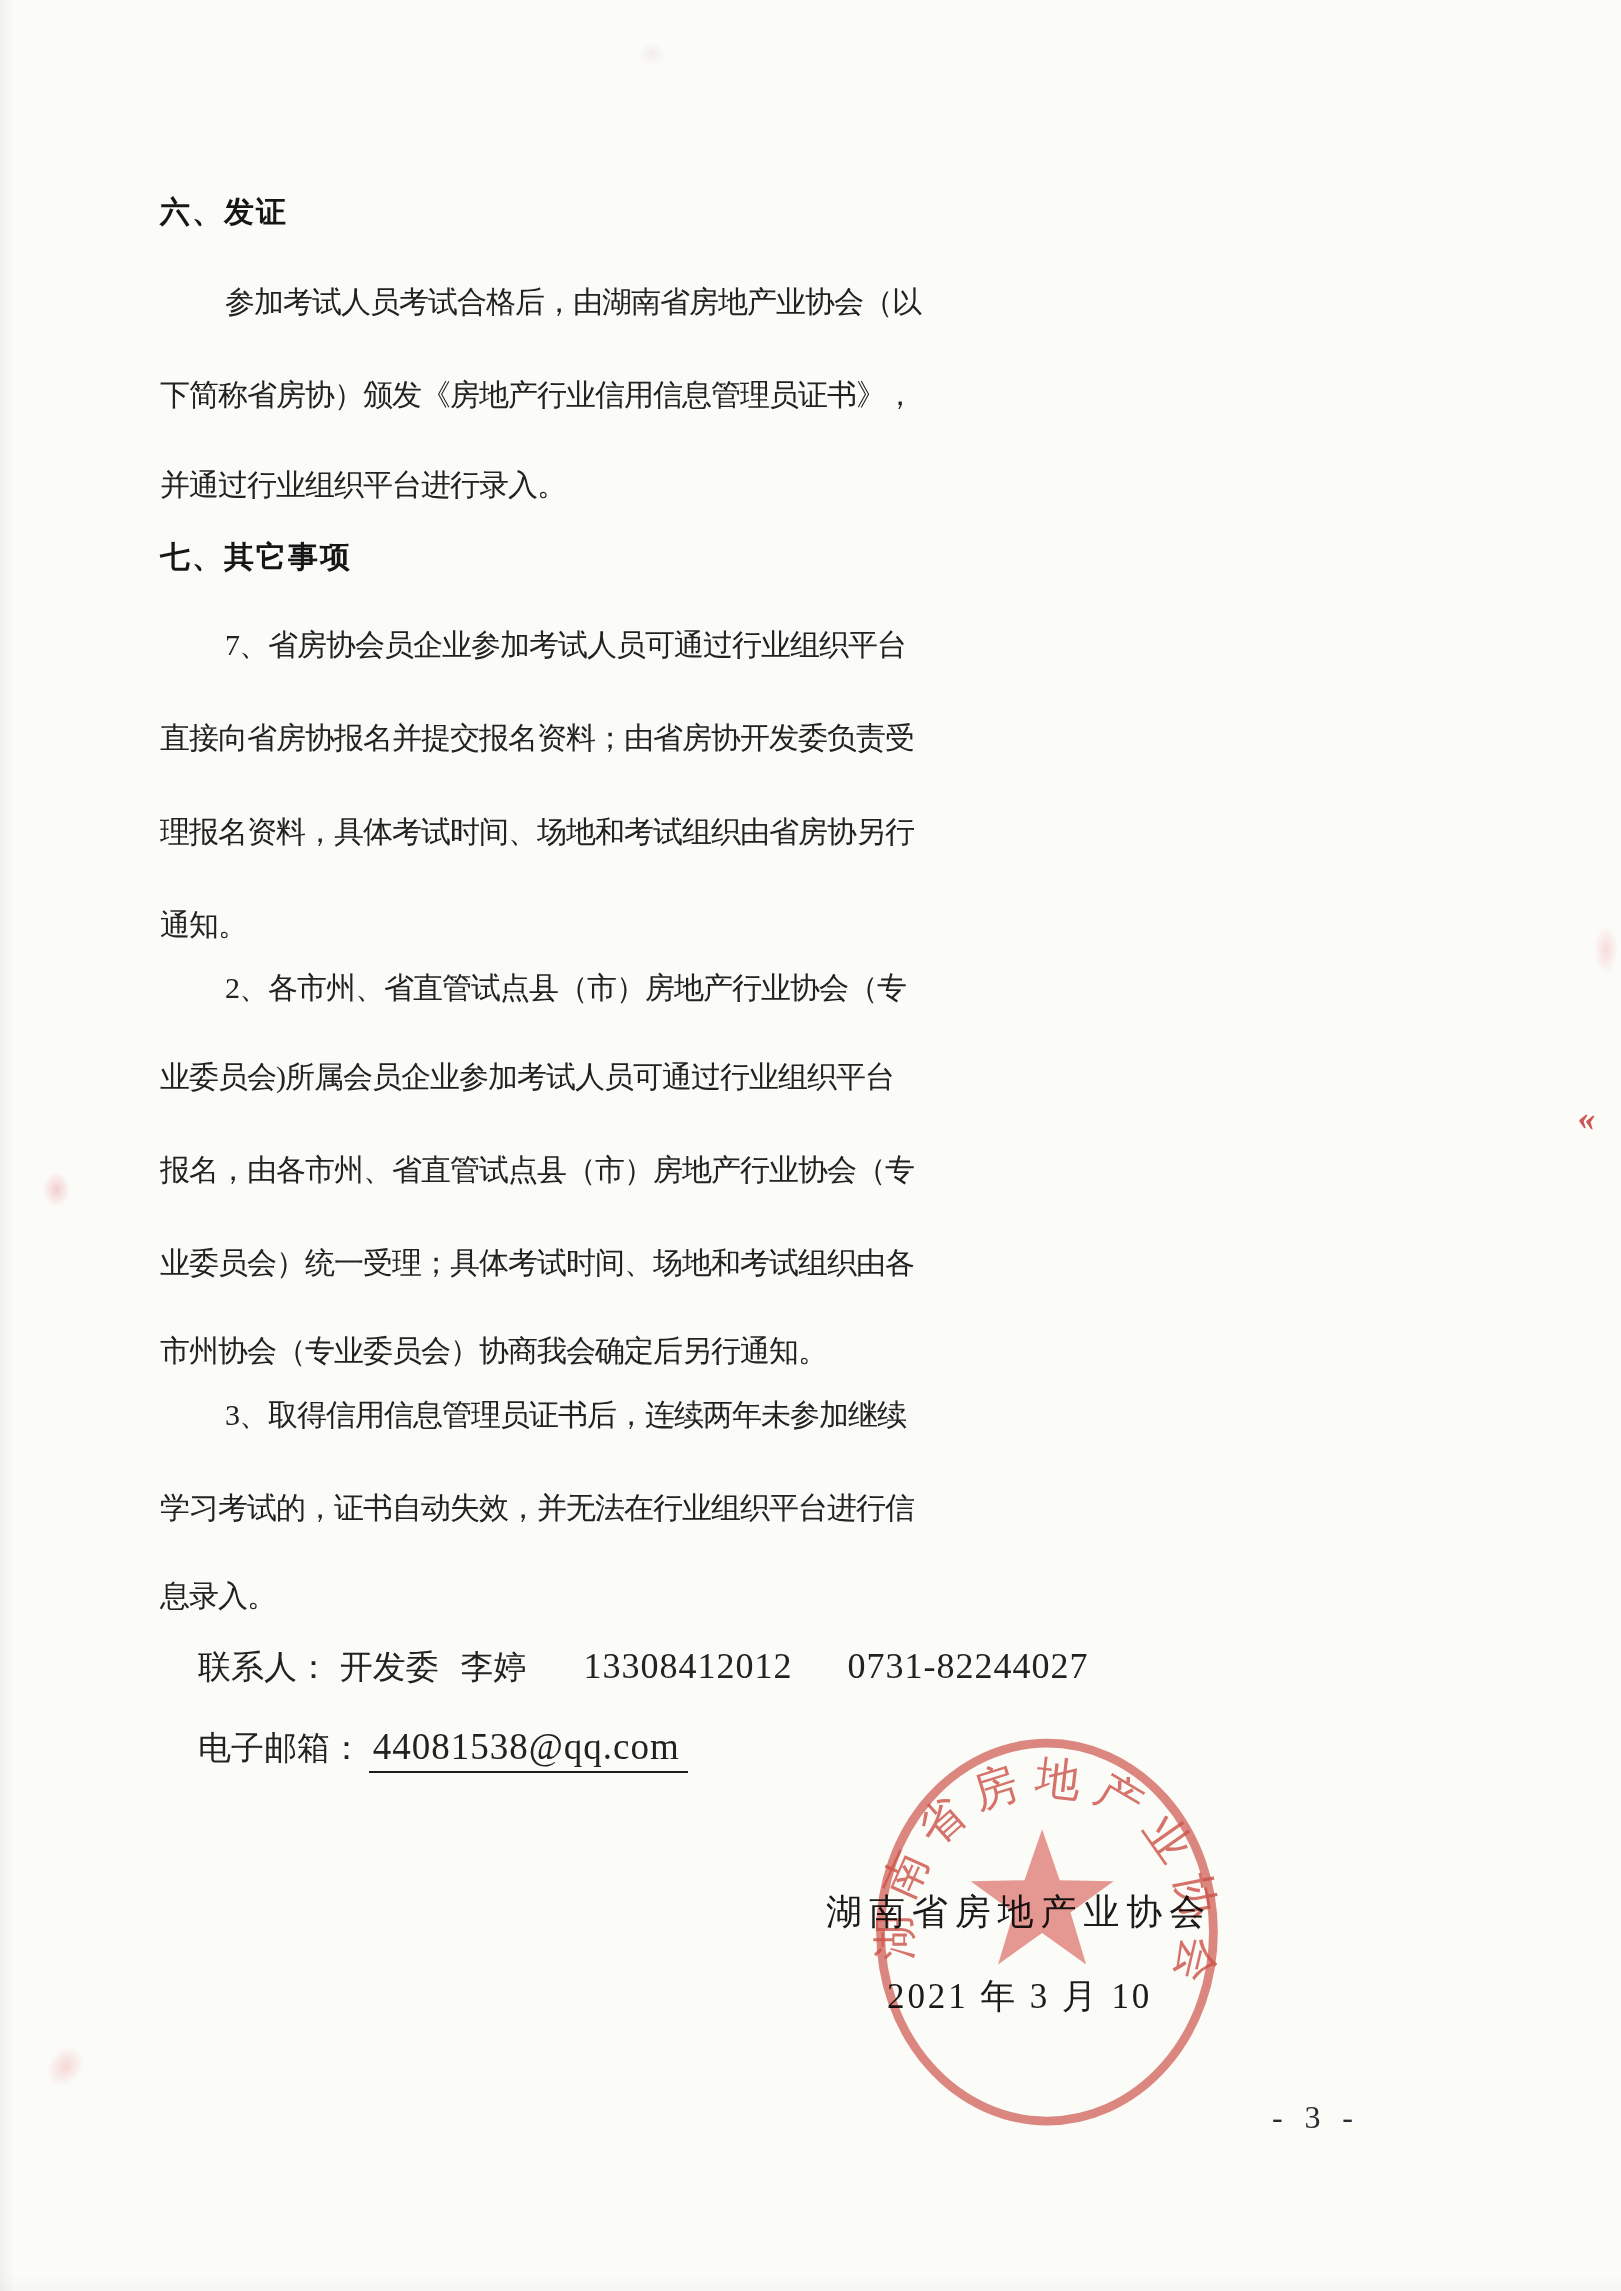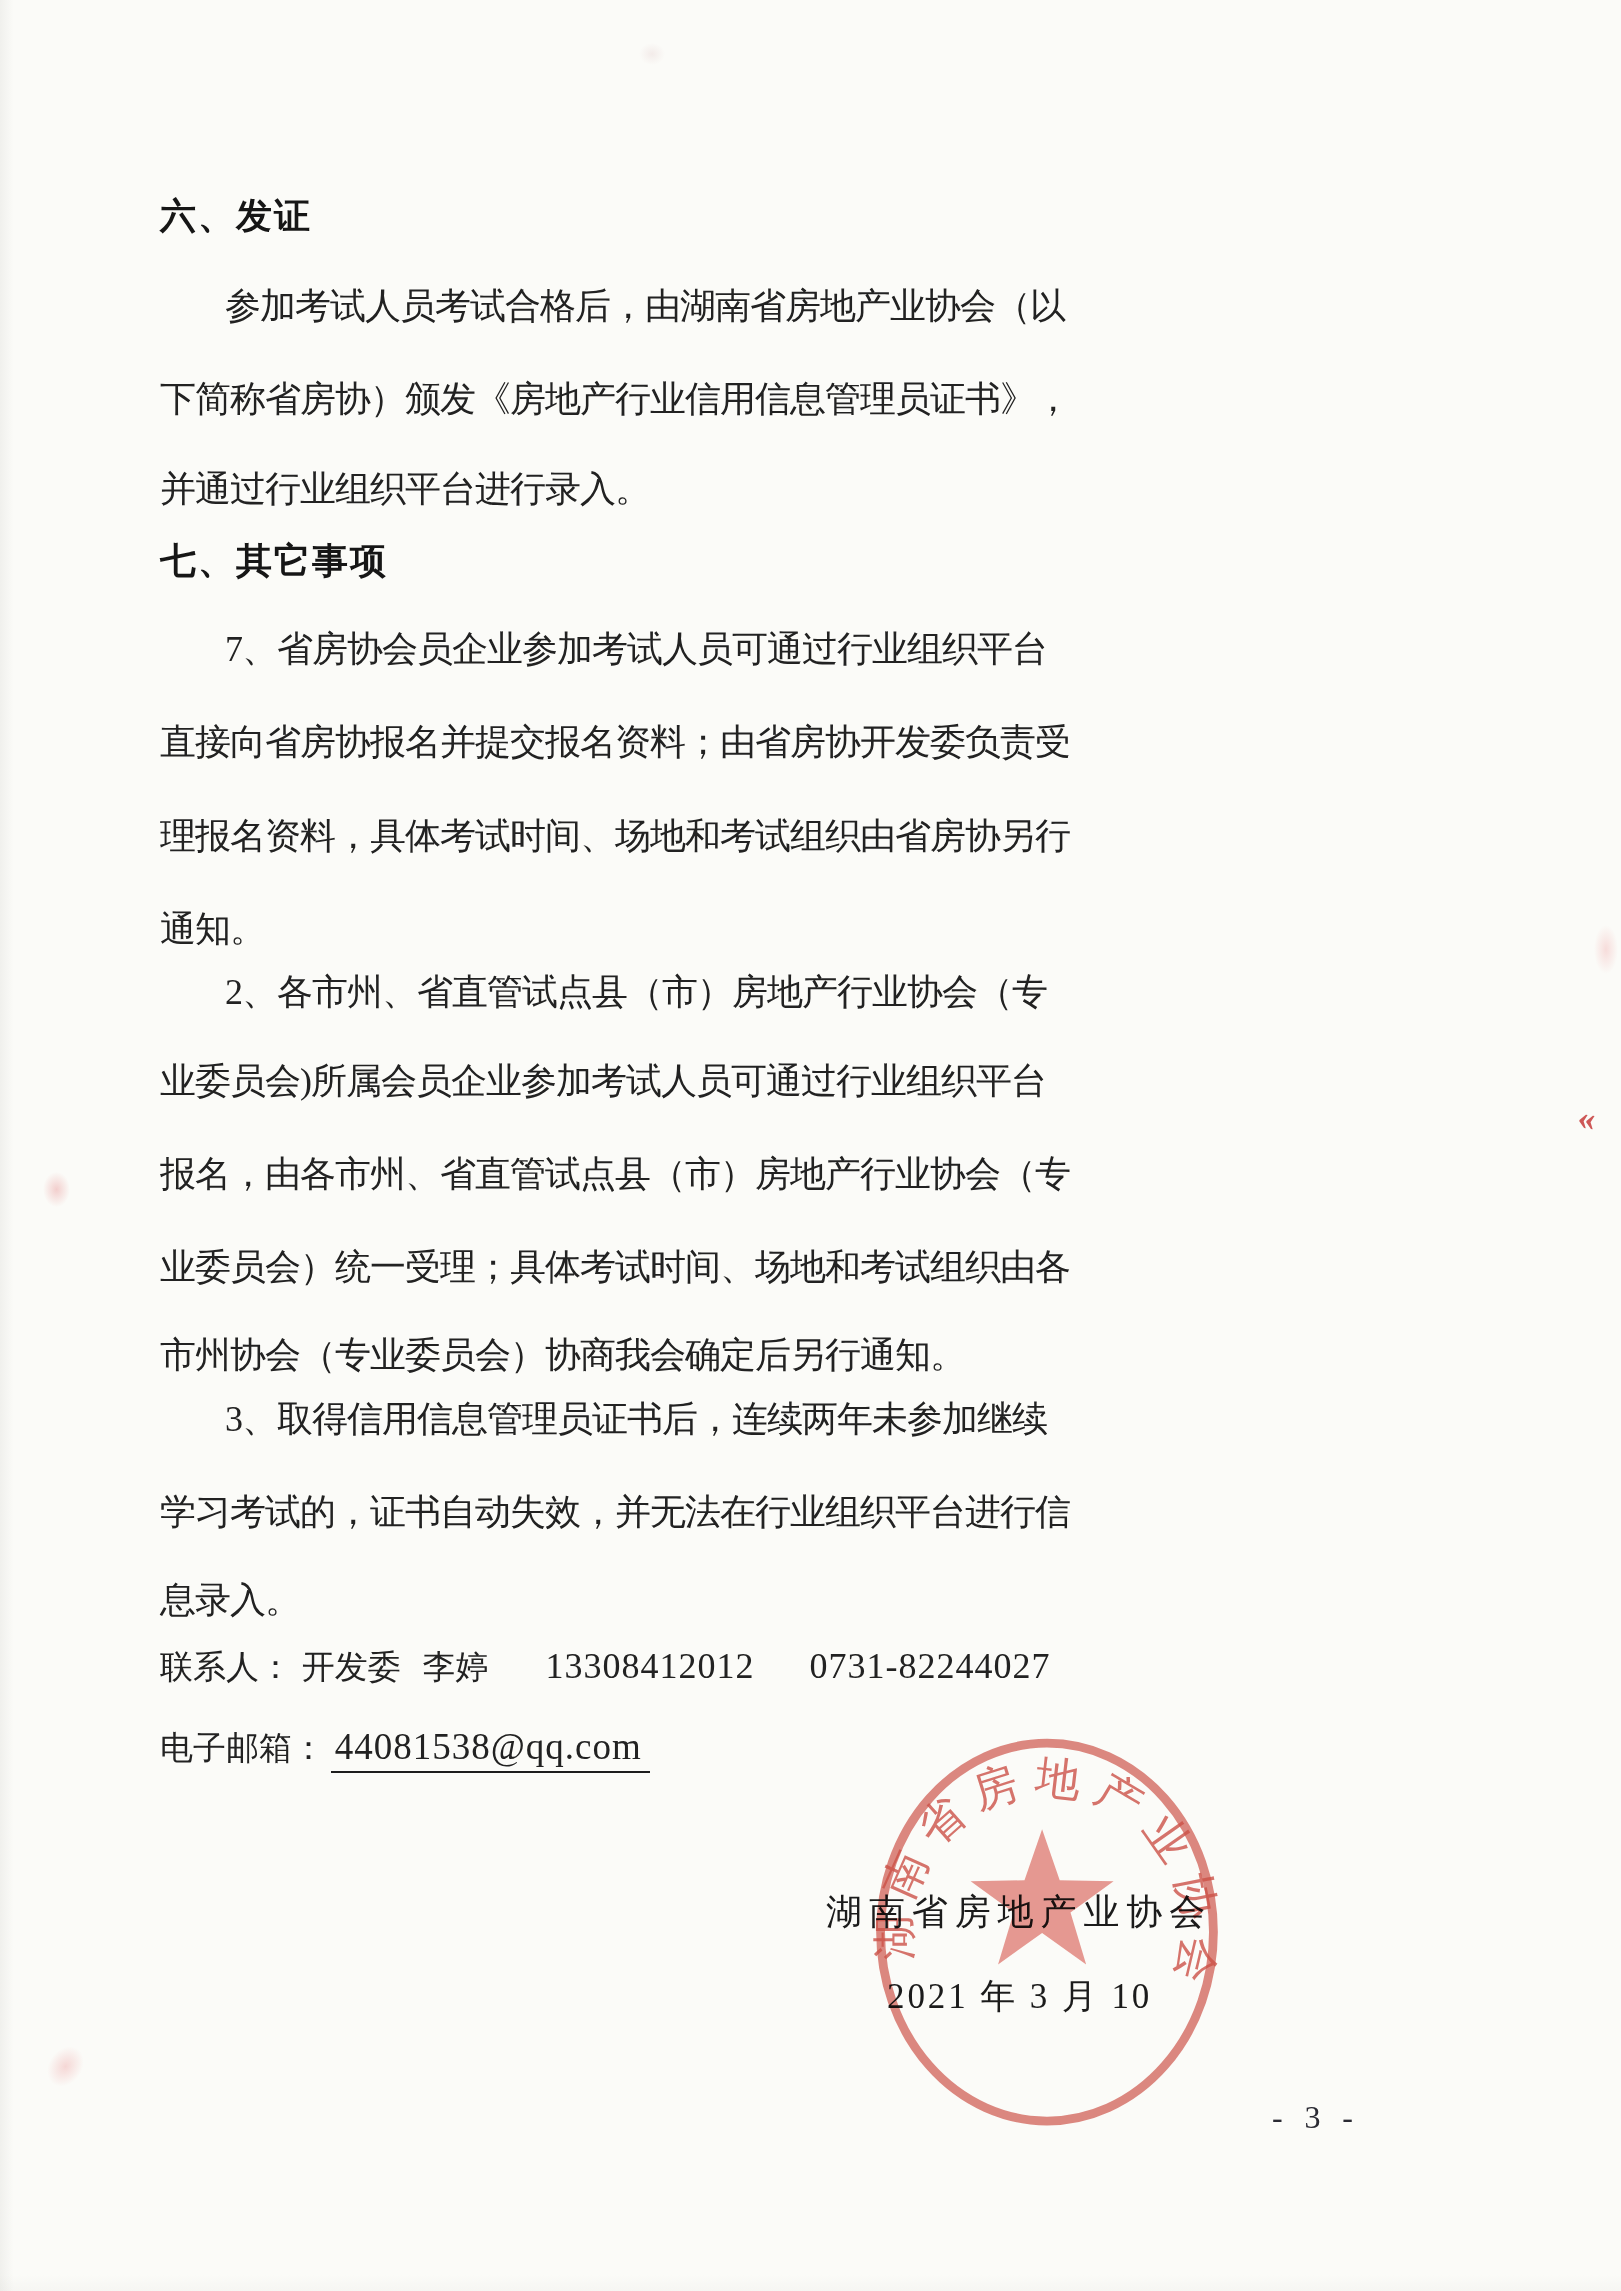--- a/index.html
+++ b/index.html
@@ -12,27 +12,27 @@
                      linear-gradient(0deg, rgba(200,200,195,0.10) 0px, rgba(251,251,248,0) 17.6px);
     overflow:hidden;
     font-family:"Liberation Serif","DejaVu Serif",serif;
     color:#1e1e1e;
   }
   .line{
     position:absolute;
     left:160px;
     width:784px;
     white-space:nowrap;
-    font-size:36px;
+    font-size:30px;
     letter-spacing:-1px;
     color:#222;
   }
   .line.heading{font-weight:700;letter-spacing:2px;color:#161616;}
   .line.indent{padding-left:65px;}
-  .contact{font-size:33px;letter-spacing:0;}
+  .contact{font-size:33px;letter-spacing:0;margin-left:38px;}
   .num{font-family:"Liberation Serif","DejaVu Serif",serif;font-size:36px;letter-spacing:1px;}
   .dept{margin-left:9.8px;}
   .cname{margin-left:21.6px;}
   .mob{margin-left:57px;}
   .tel{margin-left:55px;}
   .email{margin-left:5.9px;border-bottom:2.9px solid #1d1d1d;padding:0 7.8px 3.9px 3.9px;font-size:37px;}
   .sig-org{
     position:absolute;left:826px;top:1888px;
     font-size:36px;letter-spacing:6.9px;white-space:nowrap;color:#1b1b1b;
   }

